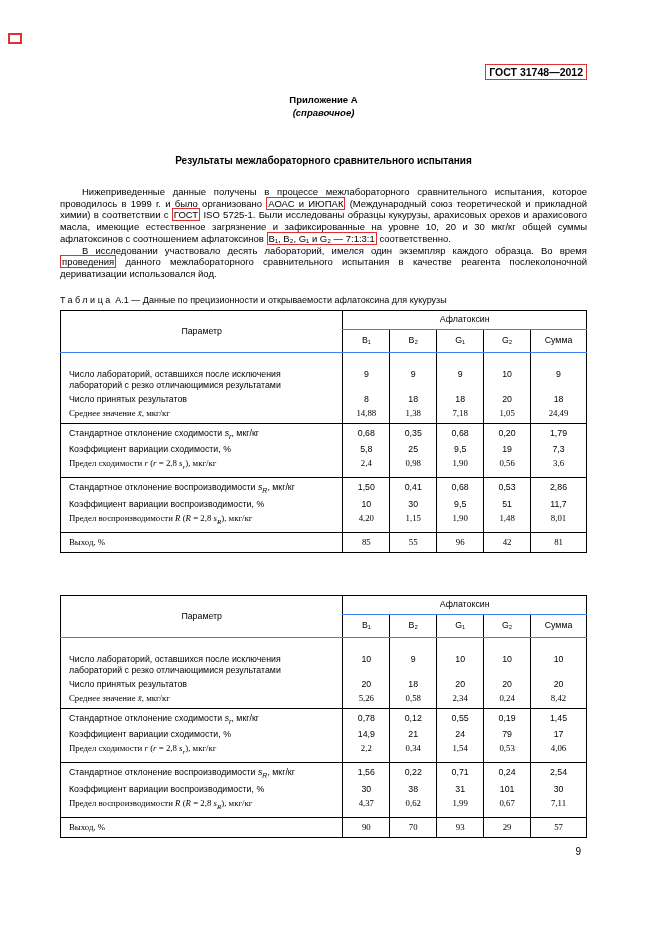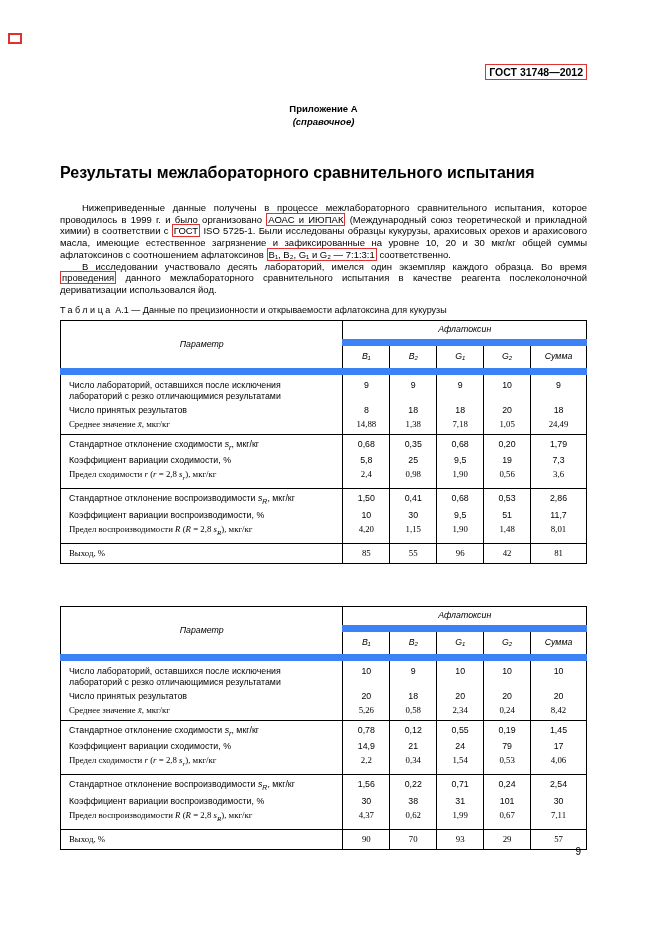--- a/index.html
+++ b/index.html
@@ -20,49 +20,48 @@
     width: 10px; height: 7px;
     border: 2px solid var(--annot, #e03030);
   }
   .doc-number-line { text-align: right; height: 16px; }
   .doc-number {
     display: inline-block;
     font-weight: bold; font-size: 10.5px;
     border: 1px solid var(--annot, #e03030);
     padding: 1px 3px;
   }
-  .appendix { text-align: center; margin-top: 25px; font-size: 9.5px; font-weight: bold; line-height: 12.5px; }
+  .appendix { text-align: center; margin-top: 16px; font-size: 9.5px; font-weight: bold; line-height: 12.5px; }
   .appendix .kind { font-style: italic; }
-  .title { text-align: left; font-weight: bold; font-size: 16px; margin: 36px 0 20px 0; }
+  .title { text-align: center; font-weight: bold; font-size: 10px; margin: 36px 0 20px 0; }
   .body-text { margin-top: 18px; }
   .para {
     margin: 0; font-size: 9.5px; line-height: 11.7px;
     text-align: justify; text-indent: 22px;
   }
   .rbox { border: 1px solid var(--annot, #e03030); padding: 0 1px; }
-  .table-block { margin-top: 9px; }
+  .table-block { margin-top: 15px; }
   .table-block + .table-block { margin-top: 42px; }
   .caption { margin: 0 0 5px 0; font-size: 9px; }
   .cap-word { letter-spacing: 2.5px; }
   .gtable {
     width: 527px; border-collapse: collapse;
     border: 1px solid #000;
     font-size: 8.8px; line-height: 11px;
   }
   .gtable th, .gtable td { border-left: 1px solid #000; }
   .gtable thead th {
-    border-bottom: 7px solid #3b82f6;
+    border-bottom: 1px solid #3b82f6;
     font-weight: normal; text-align: center; vertical-align: middle;
     padding: 1px 2px;
-    font-style: italic;
   }
   .th-group { height: 16px; }
   .th-col  { height: 20px; }
   .gtable tbody td { vertical-align: top; padding: 1.5px 3px; }
-  .gtable tbody tr:first-child td { padding-top: 5px; }
+  .gtable tbody tr:first-child td { padding-top: 16px; }
   .td-param { text-align: left; padding-left: 8px !important; padding-right: 8px !important; }
   .td-val { text-align: center; }
   .gtable tr.group-start td { border-top: 1px solid #000; padding-top: 4px; }
   .gtable tr.group-end td { padding-bottom: 4px; font-family: Liberation Serif, serif; }
   .page-num { position: absolute; top: 846px; right: 80px; font-size: 10px; }
   sub { font-size: 7px; }
 </style>
 </head>
 <body>
 

